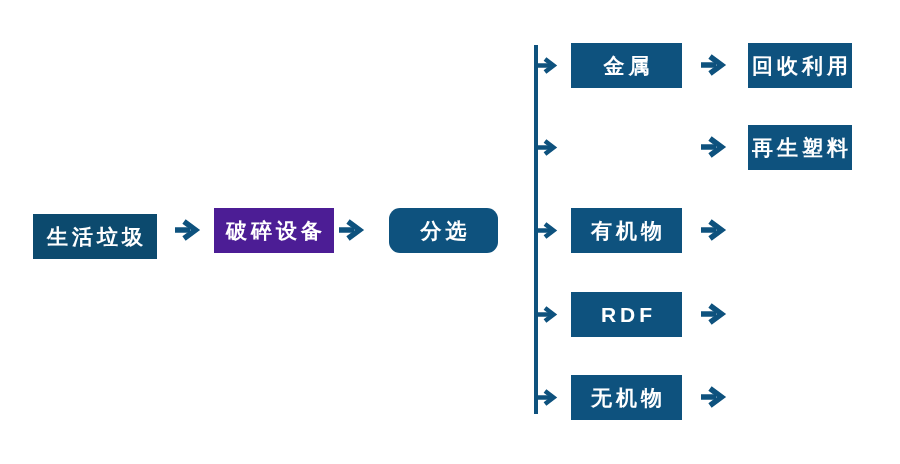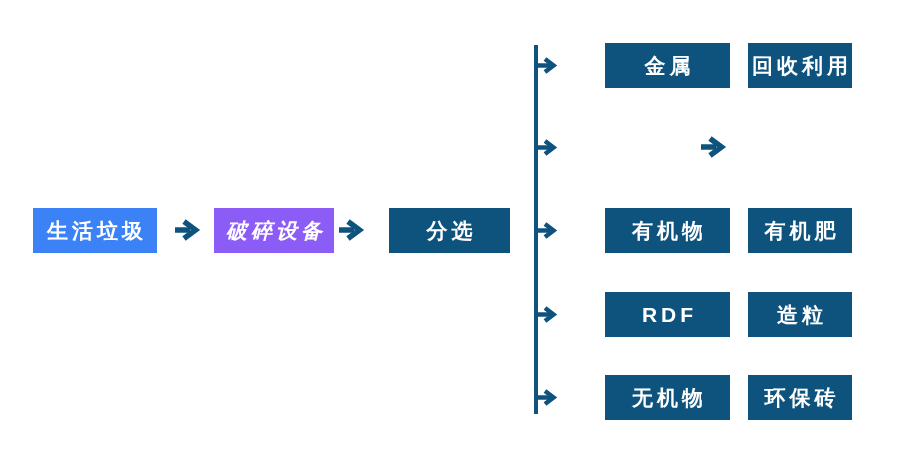--- a/index.html
+++ b/index.html
@@ -37,45 +37,45 @@
   }
   .vline{
     position:absolute;
     left:534px;top:45px;
     width:4px;height:369px;
     background:var(--arrow-blue);
   }
   
   .n-household{left:33px;top:208px;width:124px;}
   .n-crusher{left:214px;top:208px;width:120px;}
-  .n-sorting{left:389px;top:208px;width:121px;}
+  .n-sorting{left:389px;top:208px;width:109px;border-radius:11px;}
   .a-main1{left:175px;top:219px;}
   .a-main2{left:339px;top:219px;}
   
   .branch-row{position:absolute;left:0;width:900px;height:45px;}
   .branch-row .a-start{left:536px;top:14px;}
-  .branch-row .category{left:605px;top:0;width:125px;}
+  .branch-row .category{left:571px;top:0;width:111px;}
   .branch-row .a-mid{left:701px;top:11px;}
   .branch-row .result{left:748px;top:0;width:104px;}
 </style>
 </head>
 <body>
 
 <div class="canvas">
 
-  <div class="node n-household flow-node" style="background: #3b82f6;">
+  <div class="node n-household flow-node" style="background: #0c4a6e; margin-top: 6px;">
     <span class="node-label">生活垃圾</span>
   </div>
 
   <svg class="arrow a-main1" width="28" height="22" viewBox="0 0 28 22">
     <line x1="0" y1="11" x2="15" y2="11" stroke-width="5.5"></line>
     <polyline points="9,2.5 20.5,11 9,19.5" stroke-width="5.5"></polyline>
   </svg>
 
-  <div class="node n-crusher flow-node" style="background: #8b5cf6; font-style: italic;">
+  <div class="node n-crusher flow-node" style="background: #4c1d95;">
     <span class="node-label">破碎设备</span>
   </div>
 
   <svg class="arrow a-main2" width="28" height="22" viewBox="0 0 28 22">
     <line x1="0" y1="11" x2="15" y2="11" stroke-width="5.5"></line>
     <polyline points="9,2.5 20.5,11 9,19.5" stroke-width="5.5"></polyline>
   </svg>
 
   <div class="node n-sorting flow-node" style="background: rgb(14, 82, 126);">
     <span class="node-label">分选</span>
@@ -103,66 +103,60 @@
 
   <div class="branch-row" style="top: 125px;">
     <svg class="arrow a-start" width="27" height="17" viewBox="0 0 27 17">
       <line x1="0" y1="8.5" x2="14" y2="8.5" stroke-width="4.5"></line>
       <polyline points="9,2 17.5,8.5 9,15" stroke-width="4.5"></polyline>
     </svg>
     <svg class="arrow a-mid" width="28" height="22" viewBox="0 0 28 22">
       <line x1="0" y1="11" x2="15" y2="11" stroke-width="5.5"></line>
       <polyline points="9,2.5 20.5,11 9,19.5" stroke-width="5.5"></polyline>
     </svg>
+    <div class="node result">
+      <span class="node-label result-label">再生塑料</span>
+    </div>
   </div>
 
   <div class="branch-row" style="top: 208px; padding-left: 24px;">
     <svg class="arrow a-start" width="27" height="17" viewBox="0 0 27 17">
       <line x1="0" y1="8.5" x2="14" y2="8.5" stroke-width="4.5"></line>
       <polyline points="9,2 17.5,8.5 9,15" stroke-width="4.5"></polyline>
     </svg>
     <div class="node category">
       <span class="node-label category-label">有机物</span>
     </div>
     <svg class="arrow a-mid" width="28" height="22" viewBox="0 0 28 22">
       <line x1="0" y1="11" x2="15" y2="11" stroke-width="5.5"></line>
       <polyline points="9,2.5 20.5,11 9,19.5" stroke-width="5.5"></polyline>
     </svg>
-    <div class="node result">
-      <span class="node-label result-label">有机肥</span>
-    </div>
   </div>
 
   <div class="branch-row" style="top: 292px;">
     <svg class="arrow a-start" width="27" height="17" viewBox="0 0 27 17">
       <line x1="0" y1="8.5" x2="14" y2="8.5" stroke-width="4.5"></line>
       <polyline points="9,2 17.5,8.5 9,15" stroke-width="4.5"></polyline>
     </svg>
     <div class="node category">
       <span class="node-label category-label">RDF</span>
     </div>
     <svg class="arrow a-mid" width="28" height="22" viewBox="0 0 28 22">
       <line x1="0" y1="11" x2="15" y2="11" stroke-width="5.5"></line>
       <polyline points="9,2.5 20.5,11 9,19.5" stroke-width="5.5"></polyline>
     </svg>
-    <div class="node result">
-      <span class="node-label result-label">造粒</span>
-    </div>
   </div>
 
   <div class="branch-row" style="top: 375px; text-align: right;">
     <svg class="arrow a-start" width="27" height="17" viewBox="0 0 27 17">
       <line x1="0" y1="8.5" x2="14" y2="8.5" stroke-width="4.5"></line>
       <polyline points="9,2 17.5,8.5 9,15" stroke-width="4.5"></polyline>
     </svg>
     <div class="node category">
       <span class="node-label category-label">无机物</span>
     </div>
     <svg class="arrow a-mid" width="28" height="22" viewBox="0 0 28 22">
       <line x1="0" y1="11" x2="15" y2="11" stroke-width="5.5"></line>
       <polyline points="9,2.5 20.5,11 9,19.5" stroke-width="5.5"></polyline>
     </svg>
-    <div class="node result">
-      <span class="node-label result-label">环保砖</span>
-    </div>
   </div>
 </div>
 </div>
 
 </body></html>

